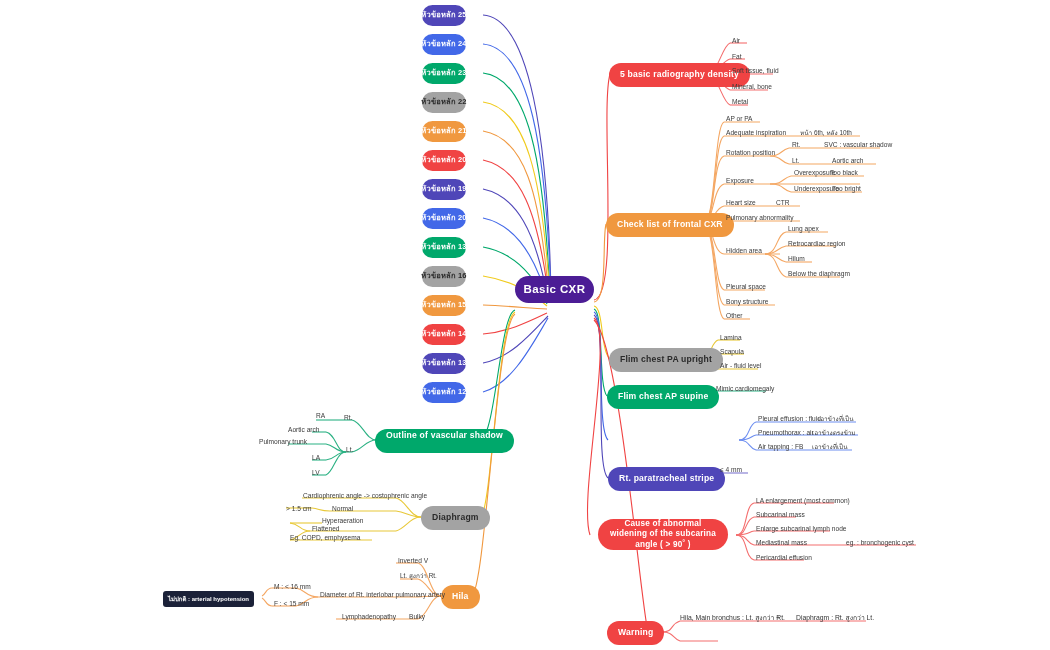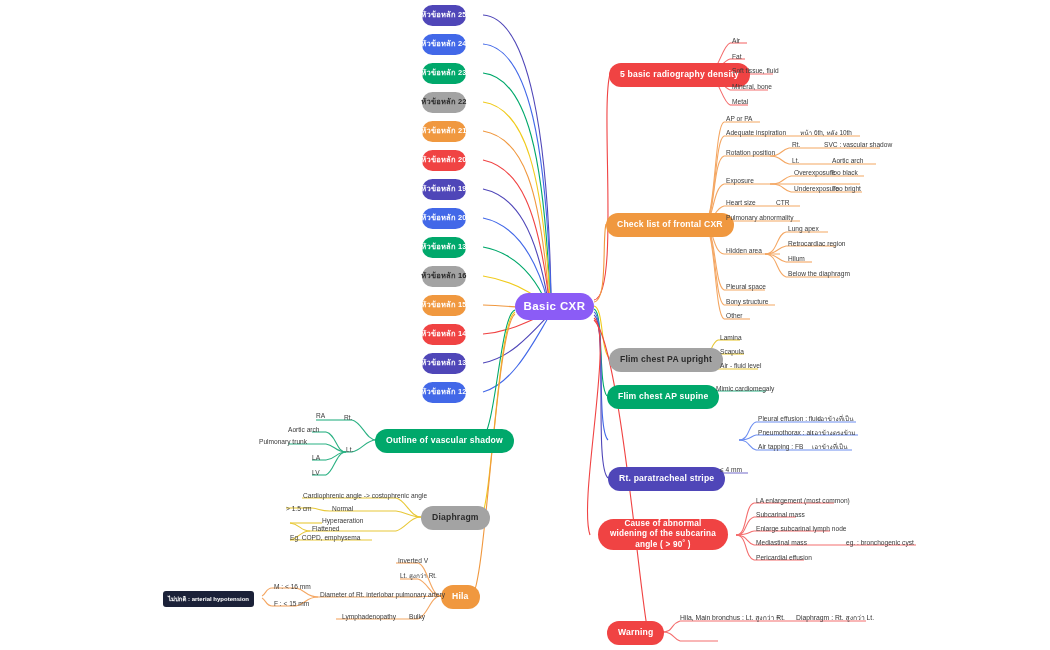--- a/index.html
+++ b/index.html
@@ -16,22 +16,22 @@
     position:absolute;box-sizing:border-box;
     display:flex;align-items:center;justify-content:center;
     border-radius:999px;color:#ffffff;font-weight:bold;
     letter-spacing:.2px;text-align:center;line-height:1.15;
     white-space:nowrap;
   }
   .topic-left{
     width:44px;height:21px;font-size:7.5px;left:402px;margin-left:20px;
   }
   .root{
-    left:515px;top:293px;width:79px;height:27px;
-    background:#8b5cf6;font-size:11.5px;border-radius:999px;
+    left:515px;top:276px;width:79px;height:27px;
+    background:#4c1d95;font-size:11.5px;border-radius:999px;
     letter-spacing:.4px;
   }
   .branch{height:23px;font-size:8.6px;padding:12px 11px;border-radius:999px;}
   .branch.two-line{height:31px;line-height:1.25;white-space:normal;width:130px;padding:0 8px;font-size:8.2px;justify-content:flex-end;}
 
   
   .leaf{
     position:absolute;font-size:6.6px;color:#3a3a3a;white-space:nowrap;
     line-height:1.1;padding-bottom:2px;
   }
@@ -304,21 +304,21 @@
   <div class="pill branch c-purple" style="left:608px;top:467px;">
       <span>Rt. paratracheal stripe</span>
     </div>
   <div class="pill branch two-line c-red" style="left:598px;top:519px;">
       <span>Cause of abnormal widening of the subcarina angle ( &gt; 90˚ )</span>
     </div>
   <div class="pill branch c-red" style="left:607px;top:621px;">
       <span>Warning</span>
     </div>
 
-  <div class="pill branch c-green" style="left:375px;top:429px;">
+  <div class="pill branch c-green" style="left:375px;top:429px;align-items:flex-end;">
       <span>Outline of vascular shadow</span>
     </div>
   <div class="pill branch c-yellow" style="left:421px;top:506px;">
       <span>Diaphragm</span>
     </div>
   <div class="pill branch c-orange" style="left:441px;top:585px;">
       <span>Hila</span>
     </div>
 
   <div class="leaf" style="left:732px;top:37px;">Air</div>

